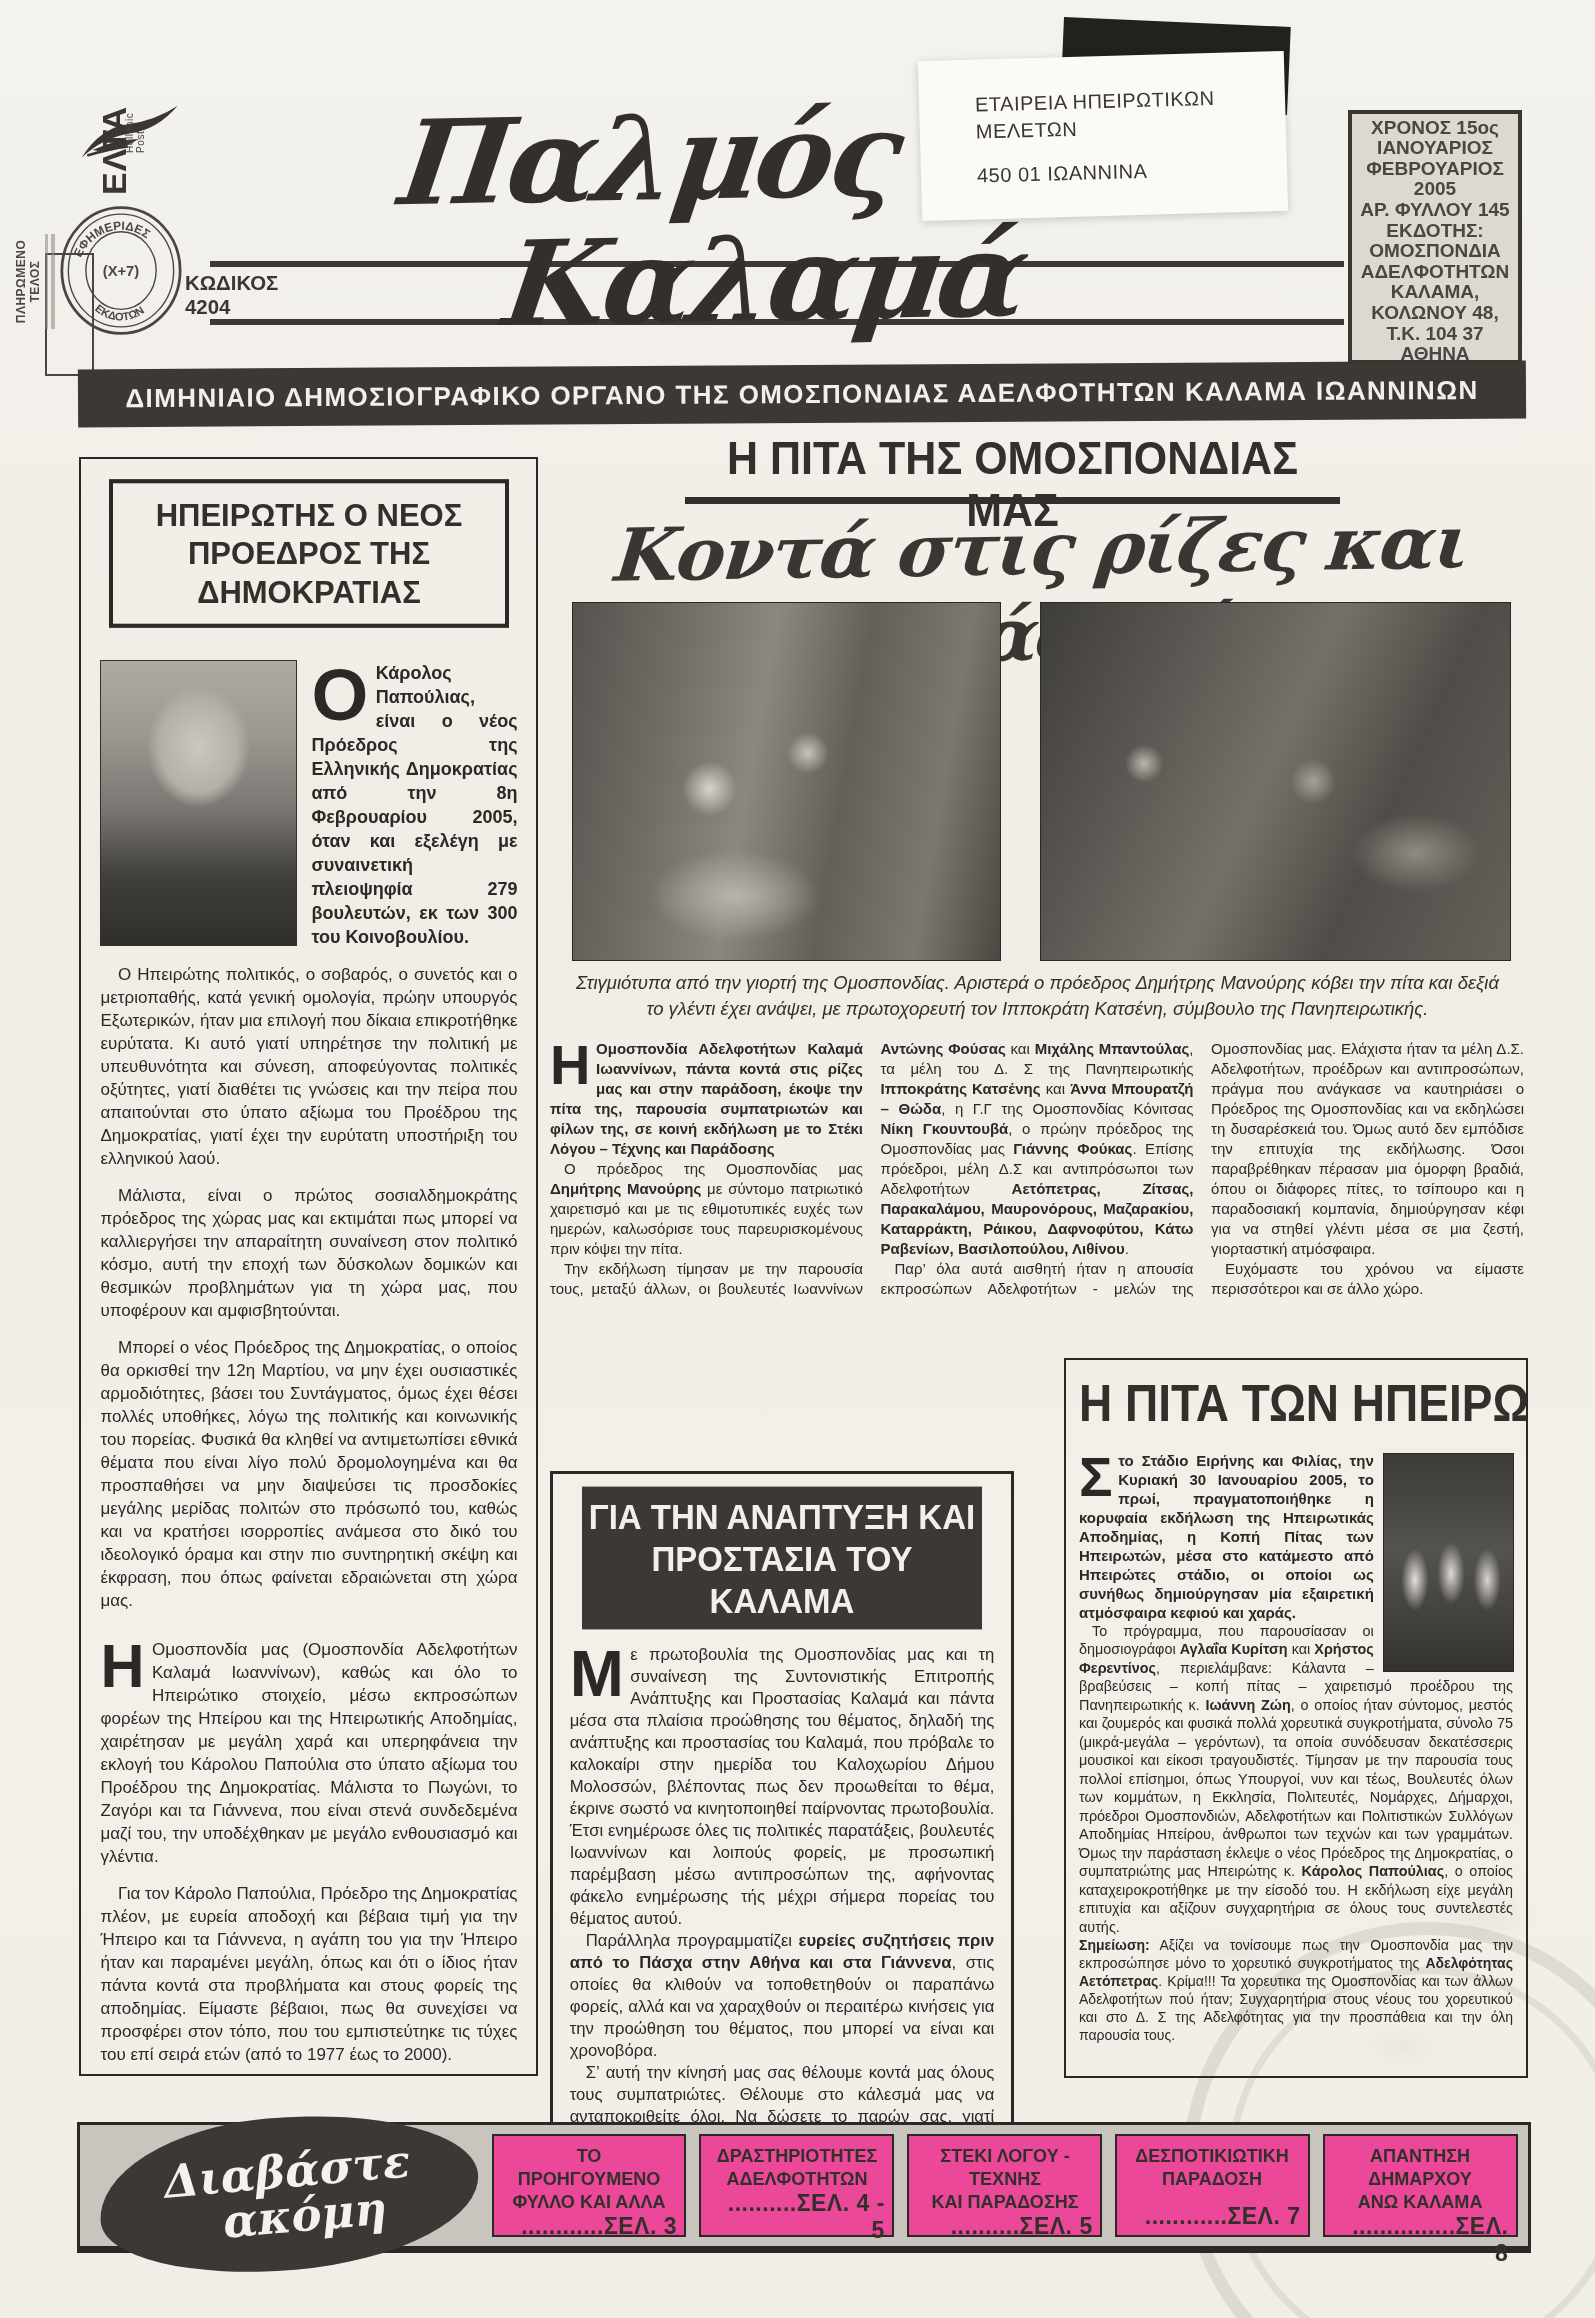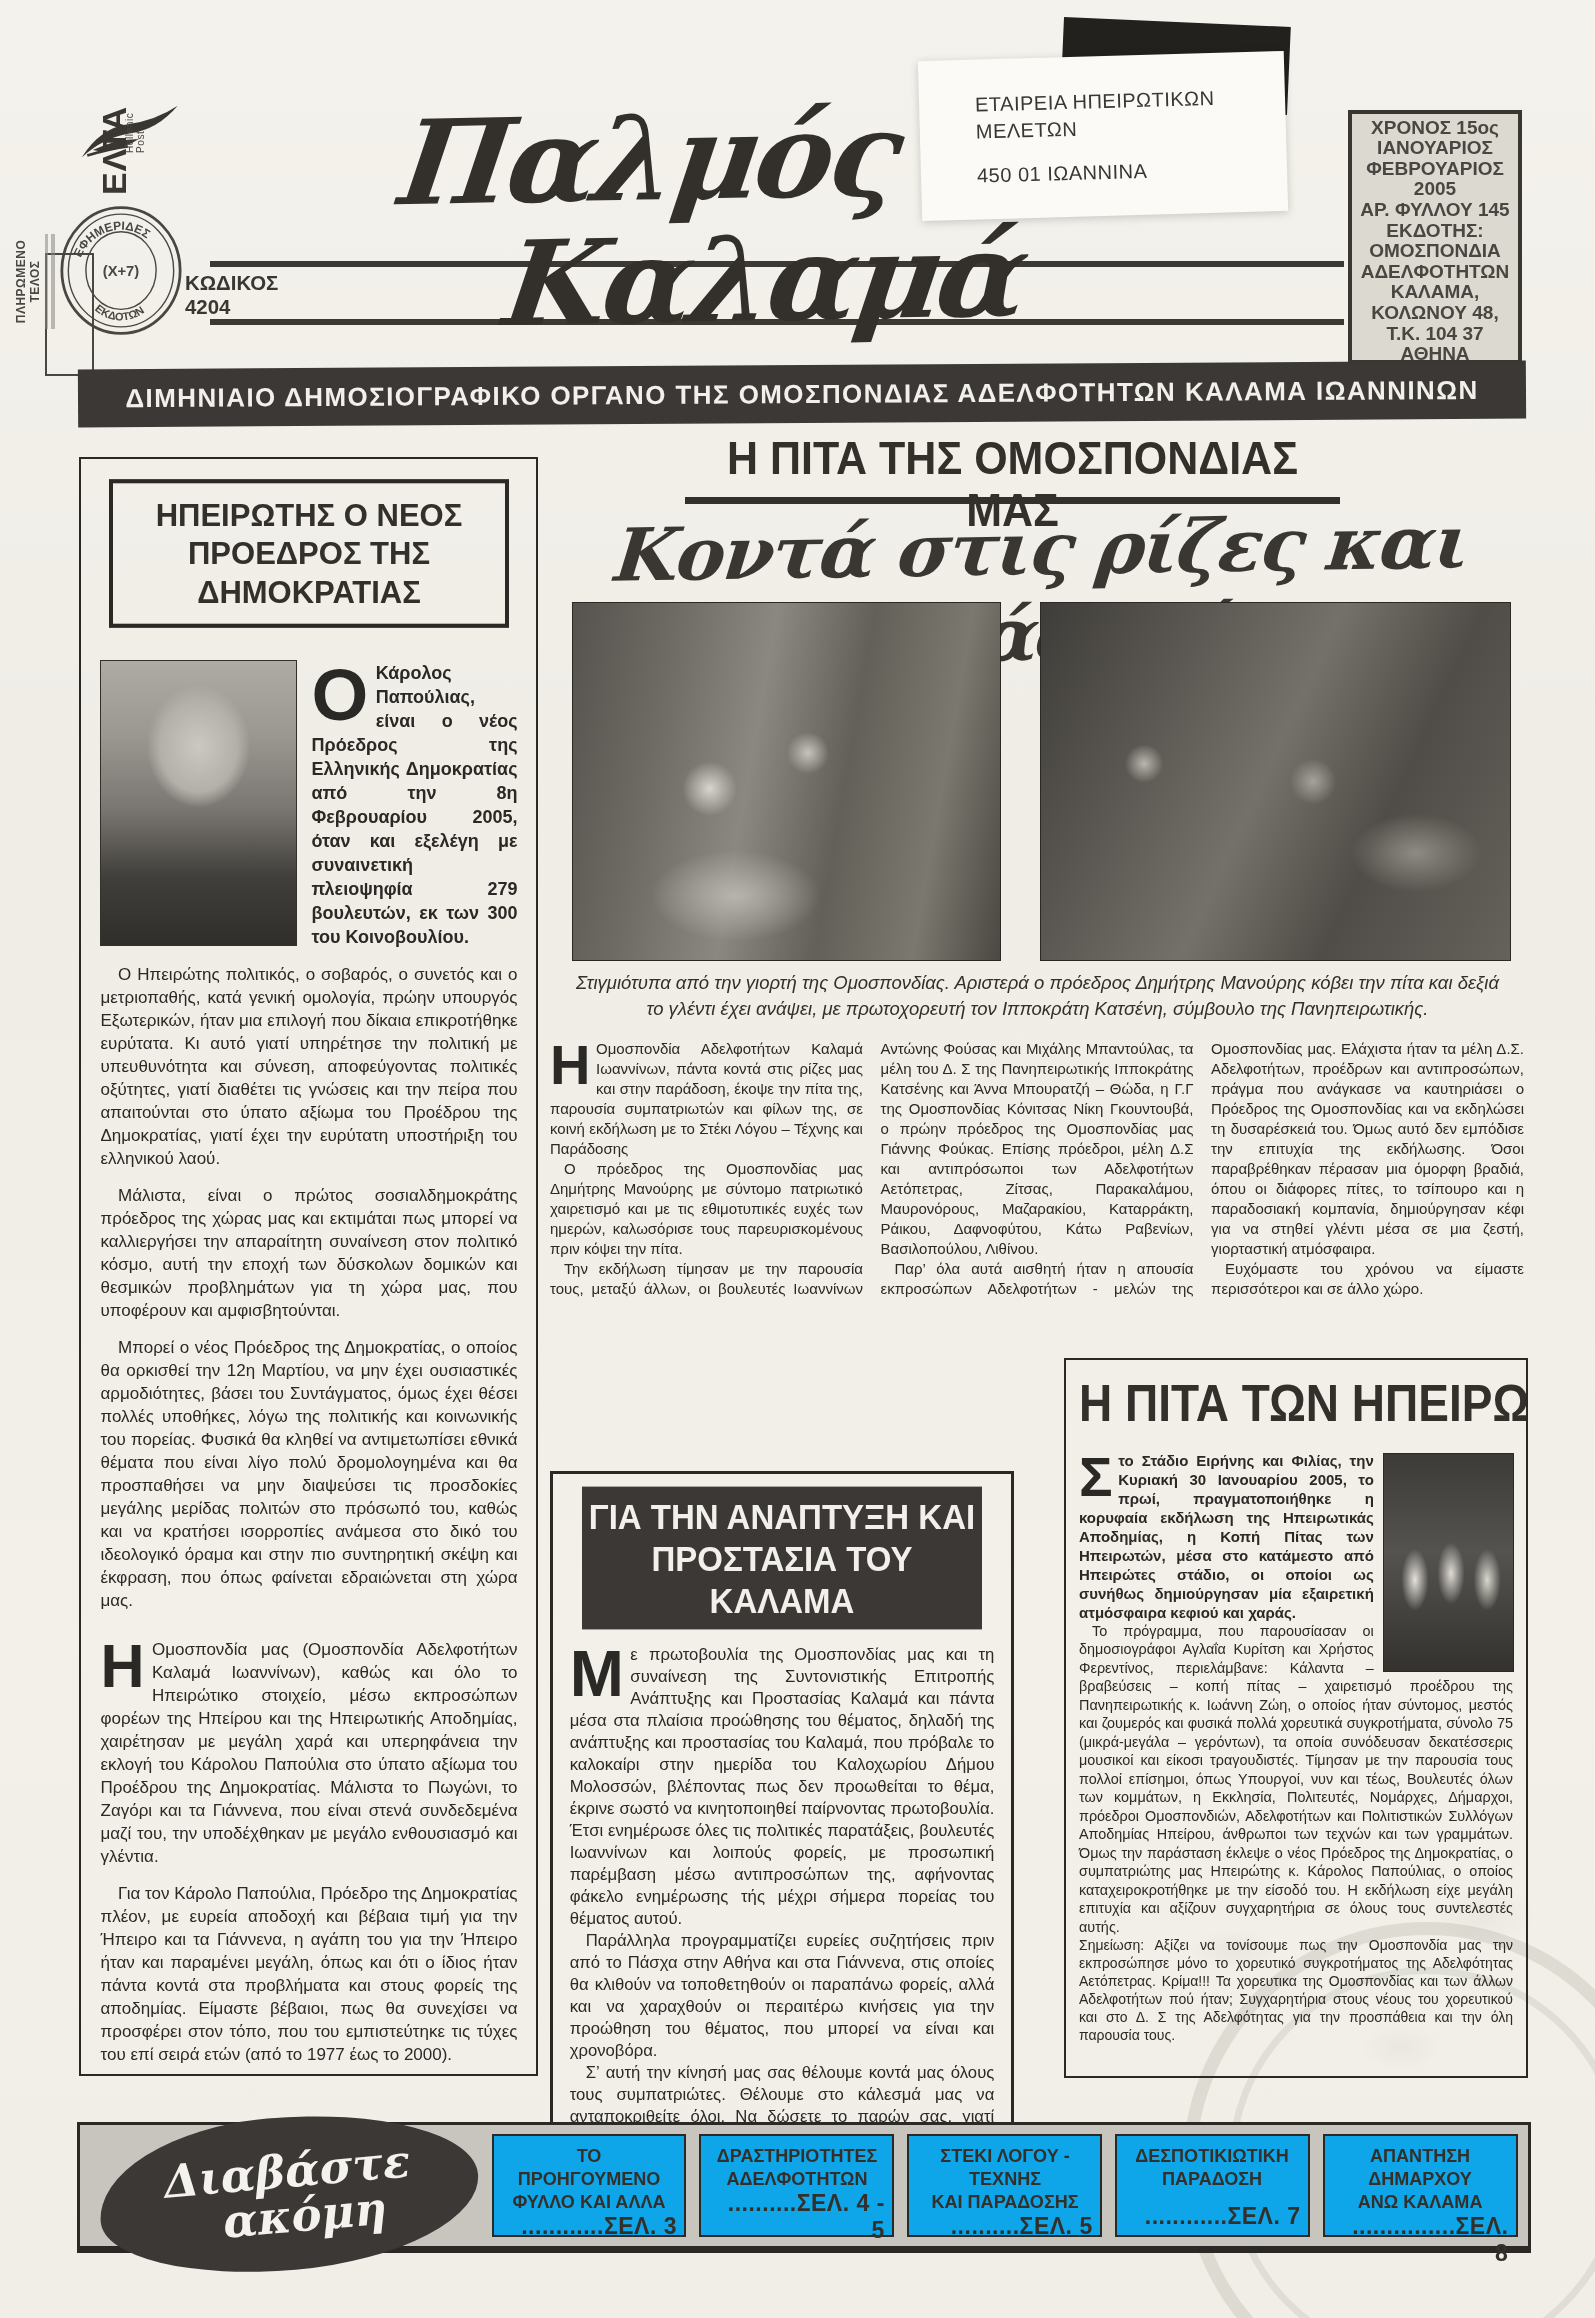--- a/index.html
+++ b/index.html
@@ -96,21 +96,21 @@
       linear-gradient(115deg,#3f3d39 0%,#5a5752 25%,#74716a 48%,#504d48 70%,#65625c 100%);
   }
   .caption{left:546px;top:970px;width:983px;text-align:center;font-weight:normal;font-style:italic;font-size:18.5px;line-height:26px;color:#33302c;}
   .pita-body{
     left:550px;top:1039px;width:974px;height:355px;overflow:hidden;
     column-count:3;column-gap:17.6px;font-size:15px;line-height:20px;
   }
   .pita-body p{margin:0 0 0 0;}
   .pita-body p + p{text-indent:14px;margin-top:0;}
   .dc-pita{font-size:56px;line-height:45px;padding:2.8px 5.6px 0 0;}
-  .bold{font-weight:normal;}
+  .bold{font-weight:bold;}
 
   
   .kalamas{left:550px;top:1471px;width:464px;height:678px;border:3.7px solid #2b2926;padding:16px 16.7px 0 16.7px;overflow:hidden;}
   .kal-bar{background:#3b3835;color:#f2f0ea;width:94%;margin:0 auto;padding:9.3px 0 6.5px 0;
     text-align:center;font-weight:bold;font-size:33px;line-height:40px;transform:scaleY(1.05);}
   .kal-body{margin-top:18.5px;font-size:16.7px;line-height:22px;}
   .kal-body p{margin:0;}
   .kal-body p + p{text-indent:16px;}
   .dc-kal{font-size:65px;line-height:51px;padding:3.7px 6.5px 0 0;}
 
@@ -135,21 +135,21 @@
     border:3.2px solid #2b2926;border-bottom-width:7.4px;display:flex;align-items:center;gap:13px;padding:0 10.2px 0 0;}
   .blob{
     flex:none;width:380px;height:153px;margin:16px 0 0 18.5px;background:#3b3835;
     border-radius:46% 54% 50% 50% / 58% 48% 52% 42%;
     transform:rotate(-5deg);display:flex;flex-direction:column;align-items:center;justify-content:center;
     color:#f4f2ec;font-family:"DejaVu Serif","Liberation Serif",serif;font-style:italic;font-weight:bold;
     font-size:45px;line-height:45px;z-index:3;
   }
   .blob .l2{margin-left:28px;}
   .rm-box{
-    flex:1;background:#0ea5e9;border:2.8px solid #2b2926;height:103px;
+    flex:1;background:#ec4899;border:2.8px solid #2b2926;height:103px;
     padding:8.3px 7.4px 4.6px 7.4px;display:flex;flex-direction:column;justify-content:space-between;
   }
   .rm-title{font-weight:bold;font-size:19px;line-height:23px;text-align:center;color:#33302c;transform:scaleX(.95);}
   .rm-page{font-weight:bold;font-size:23px;text-align:right;color:#33302c;letter-spacing:0.5px;}
 
   
   .watermark{right:-74px;bottom:-70px;width:487px;height:487px;border-radius:50%;
     border:13px solid rgba(112,107,97,.15);z-index:0;}
   .watermark::after{content:"";position:absolute;inset:32px;border-radius:50%;border:7.4px solid rgba(112,107,97,.13);}
   .wm-blot{right:28px;bottom:162px;width:417px;height:325px;z-index:0;opacity:.5;

